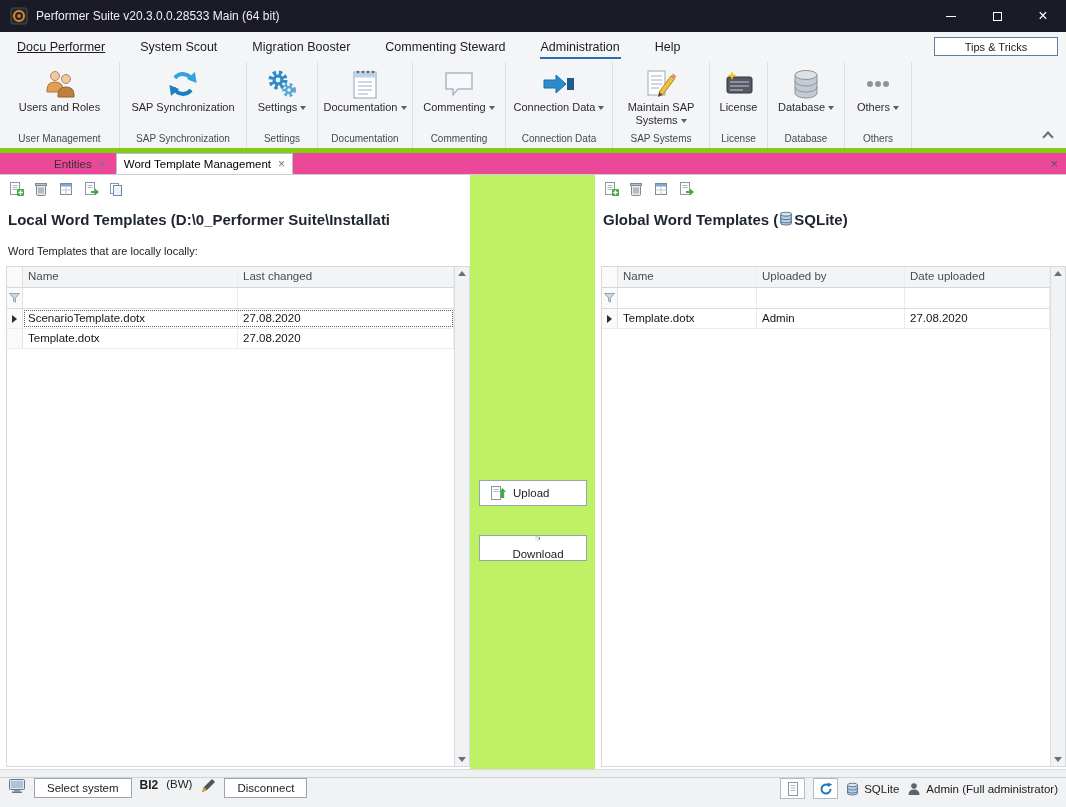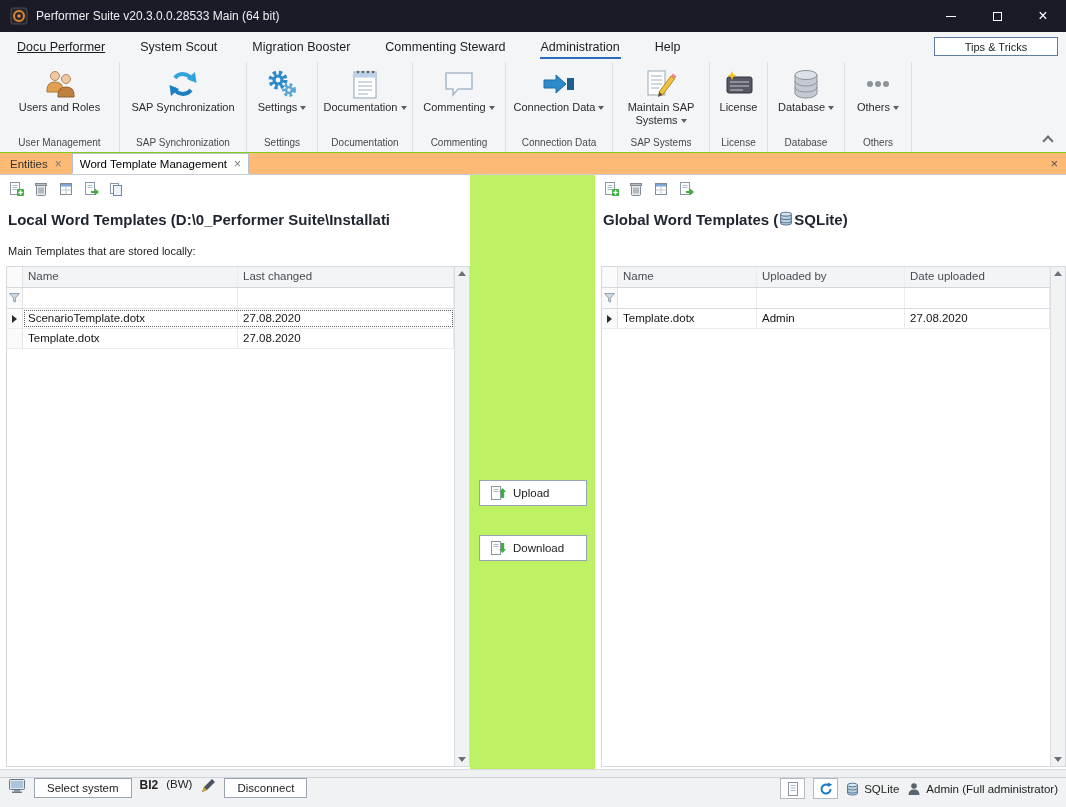--- a/index.html
+++ b/index.html
@@ -17,31 +17,31 @@
   .glyph-close::before { content: "×"; font-size: 16px; line-height: 16px; }
 
   
   .menubar { height: 30px; background: #f4f5f6; display: flex; align-items: center; position: relative; }
   .menu-item { margin-left: 33px; font-size: 12.5px; color: #1c1c1f; padding: 5px 1px 3px; border-bottom: 2px solid transparent; cursor: default; }
   .menu-item:first-child { margin-left: 16px; text-decoration: underline; }
   .menu-item.active { border-bottom-color: #2a6abf; }
   .tips-btn { position: absolute; right: 8px; top: 5px; width: 124px; height: 19px; border: 1px solid #5f7ca6; background: #fff; font-size: 11px; color: #222; display: flex; align-items: center; justify-content: center; }
 
   
-  .ribbon { height: 91px; background: #f4f5f6; border-bottom: 1px solid #84cc16; display: flex; position: relative; }
+  .ribbon { height: 91px; background: #f4f5f6; border-bottom: 5px solid #84cc16; display: flex; position: relative; }
   .rgroup { border-right: 1px solid #dddfe2; display: flex; flex-direction: column; flex: none; }
   .rbtn { flex: 1; display: flex; flex-direction: column; align-items: center; padding-top: 5px; cursor: default; }
   .ricon { height: 34px; display: flex; align-items: center; justify-content: center; }
   .rlabel { font-size: 11px; color: #2b2b2e; text-align: center; line-height: 13px; padding: 0 3px; }
   .chev { display: inline-block; width: 0; height: 0; border-left: 3px solid transparent; border-right: 3px solid transparent; border-top: 4px solid #5a5f66; margin-left: 3px; vertical-align: middle; }
   .rcaption { height: 17px; font-size: 10px; color: #45494f; text-align: center; line-height: 16px; white-space: nowrap; overflow: hidden; }
   .ribbon-collapse { position: absolute; right: 14px; bottom: 7px; width: 8px; height: 8px; border-top: 2px solid #6a7078; border-right: 2px solid #6a7078; transform: rotate(-45deg); cursor: default; }
 
   
-  .tabstrip { height: 22px; background: #fdba74; border-bottom: 1px solid #c9ced6; display: flex; align-items: flex-end; position: relative; }
+  .tabstrip { height: 22px; background: #ec4899; border-bottom: 1px solid #c9ced6; display: flex; align-items: flex-end; position: relative; padding-left: 44px; }
   .tab { height: 21px; display: flex; align-items: center; padding: 0 7px; font-size: 11.5px; color: #333; border: 1px solid transparent; margin-left: 2px; cursor: default; }
   .tab.active { background: #fff; border-color: #b9bfc9; border-bottom-color: #fff; color: #000; }
   .tab-close { margin-left: 7px; color: #76797e; font-size: 12px; line-height: 10px; }
   .tab-close::before { content: "×"; }
   .strip-close { position: absolute; right: 8px; top: 3px; color: #555; font-size: 13px; cursor: default; }
   .strip-close::before { content: "×"; }
 
   
   .content { height: 594px; background: #fff; position: relative; }
   .panel { position: absolute; top: 0; height: 100%; }
@@ -71,21 +71,21 @@
   .rw-by { width: 148px; flex: none; }
   .rw-date { flex: 1; }
   .g-fill { flex: 1; background: #fff; }
   .arr-r { width: 0; height: 0; border-top: 4px solid transparent; border-bottom: 4px solid transparent; border-left: 5px solid #2b2b2b; }
   .g-scroll { width: 15px; background: #f1f2f3; border-left: 1px solid #dadde0; display: flex; flex-direction: column; justify-content: space-between; align-items: center; padding: 4px 0; flex: none; }
   .sarr-up { width: 0; height: 0; border-left: 4px solid transparent; border-right: 4px solid transparent; border-bottom: 5px solid #6b7077; }
   .sarr-down { width: 0; height: 0; border-left: 4px solid transparent; border-right: 4px solid transparent; border-top: 5px solid #6b7077; }
 
   .action-btn { position: absolute; left: 9px; width: 108px; height: 26px; background: #fff; border: 1px solid #98a3b3; display: flex; align-items: center; padding-left: 10px; gap: 7px; font-size: 11.5px; color: #222; cursor: default; }
   #upload-btn { top: 305px; }
-  #download-btn { top: 360px; }
+  #download-btn { top: 360px; flex-direction: column; }
 
   
   .splitband { height: 8px; background: #eef0f1; border-top: 1px solid #d7dade; }
   .statusbar { height: 30px; border-top: 1px solid #cfd3d8; background: #f1f2f3; display: flex; align-items: flex-start; padding: 0 8px; gap: 8px; font-size: 11.5px; color: #222; }
   .sb-btn { height: 20px; border: 1px solid #9aa4b2; background: #fff; display: flex; align-items: center; justify-content: center; padding: 0 12px; font-size: 11.5px; cursor: default; }
   .sb-sys { font-weight: bold; font-size: 12px; }
   .sb-right { margin-left: auto; display: flex; align-items: center; gap: 8px; }
   .sb-box { width: 25px; height: 21px; border: 1px solid #b3bac3; background: #fff; display: flex; align-items: center; justify-content: center; cursor: default; }
   .sb-pair { display: flex; align-items: center; gap: 5px; }
 </style>
@@ -343,21 +343,21 @@
         <div class="tb-btn">
             <svg width="16" height="16" viewBox="0 0 16 16">
               <rect x="2.5" y="2.5" width="8" height="10" fill="#fff" stroke="#8a97a5"></rect>
               <rect x="5.5" y="4.5" width="8" height="10" fill="#eef4fa" stroke="#6f87a8"></rect>
             </svg>
           </div>
       </div>
       <div class="p-title">
           <span>Local Word Templates (D:\0_Performer Suite\Installati</span>
         </div>
-      <div class="p-sub">Main Templates that are stored locally:</div>
+      <div class="p-sub">Word Templates that are locally locally:</div>
 
       <div class="grid">
         <div class="g-main">
           <div class="g-row g-header">
             <div class="g-ind"></div>
             <div class="g-cells">
               <div class="g-cell lw-name">Name</div>
               <div class="g-cell lw-date">Last changed</div>
             </div>
           </div>

